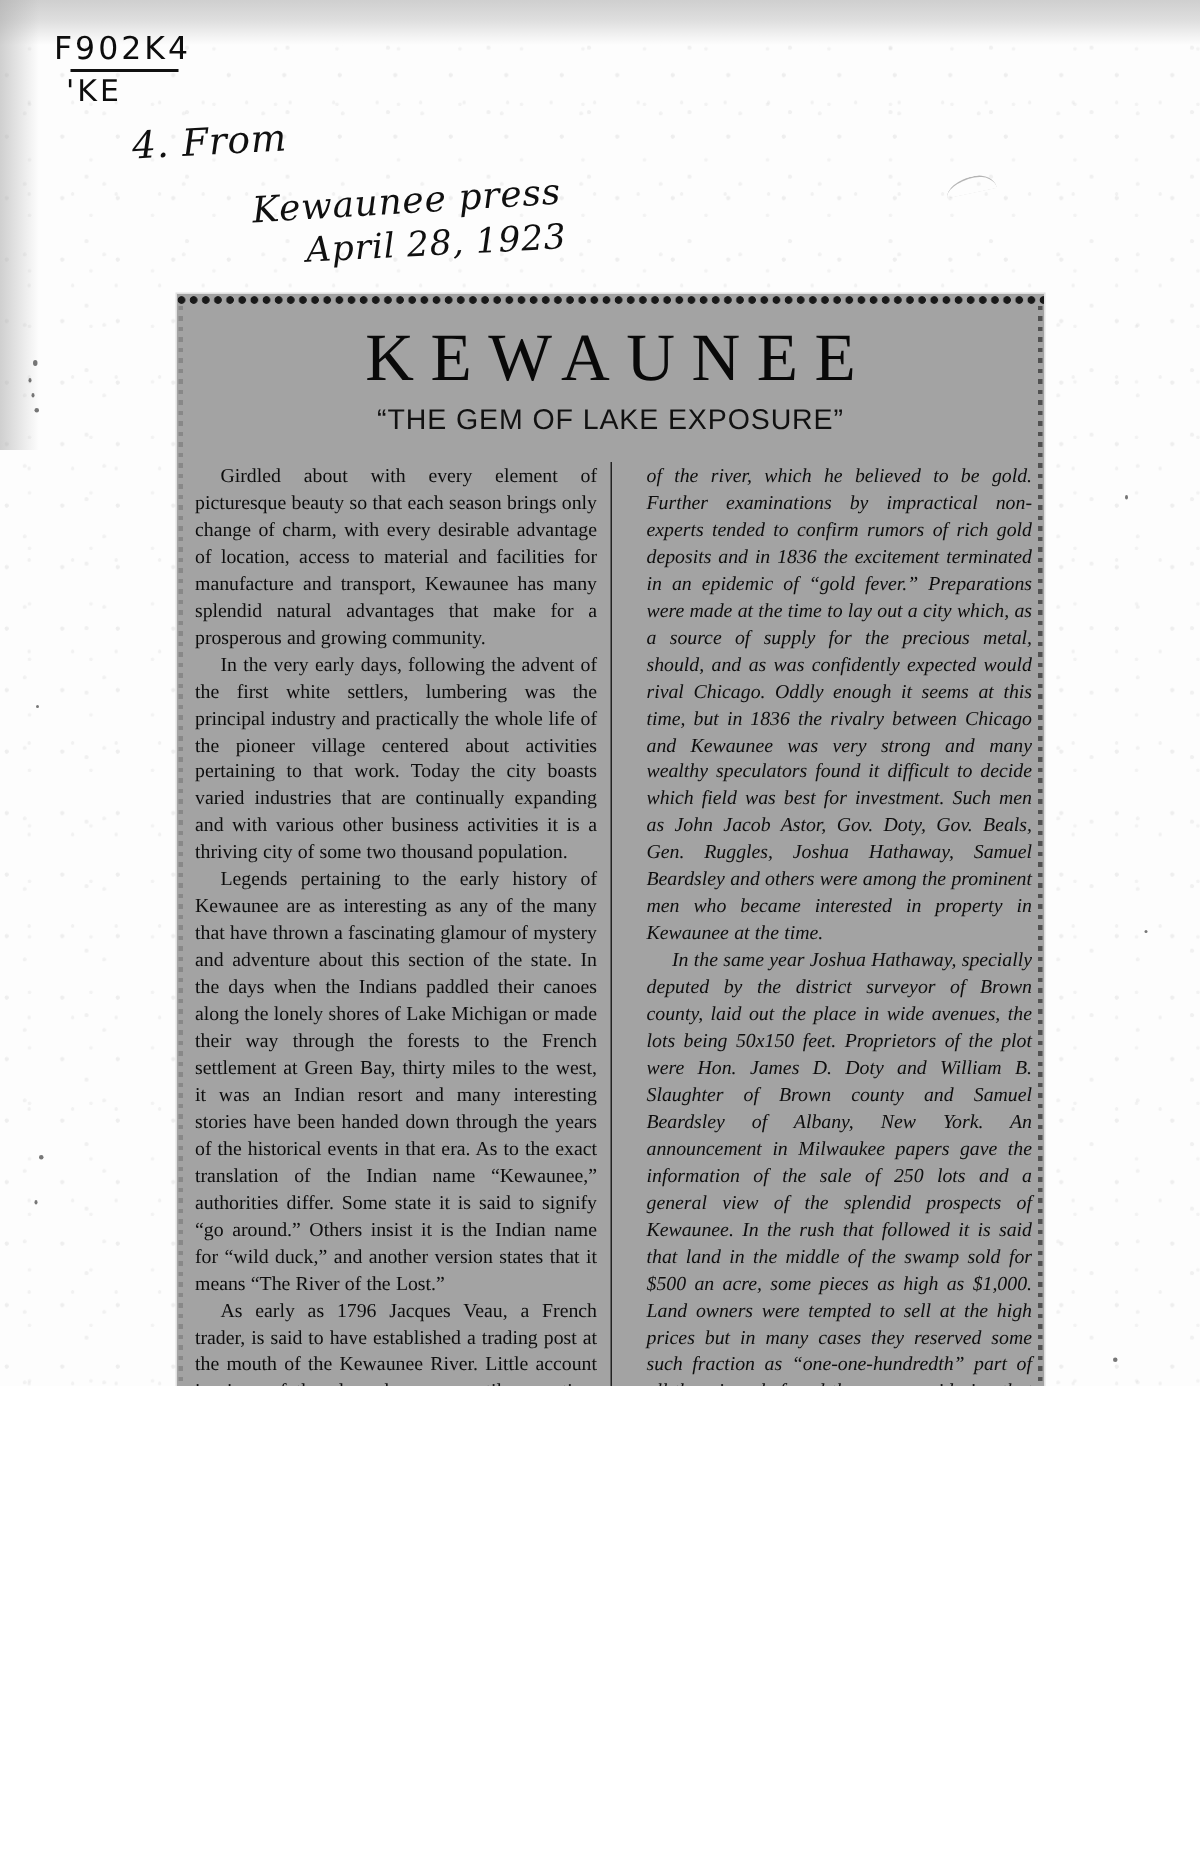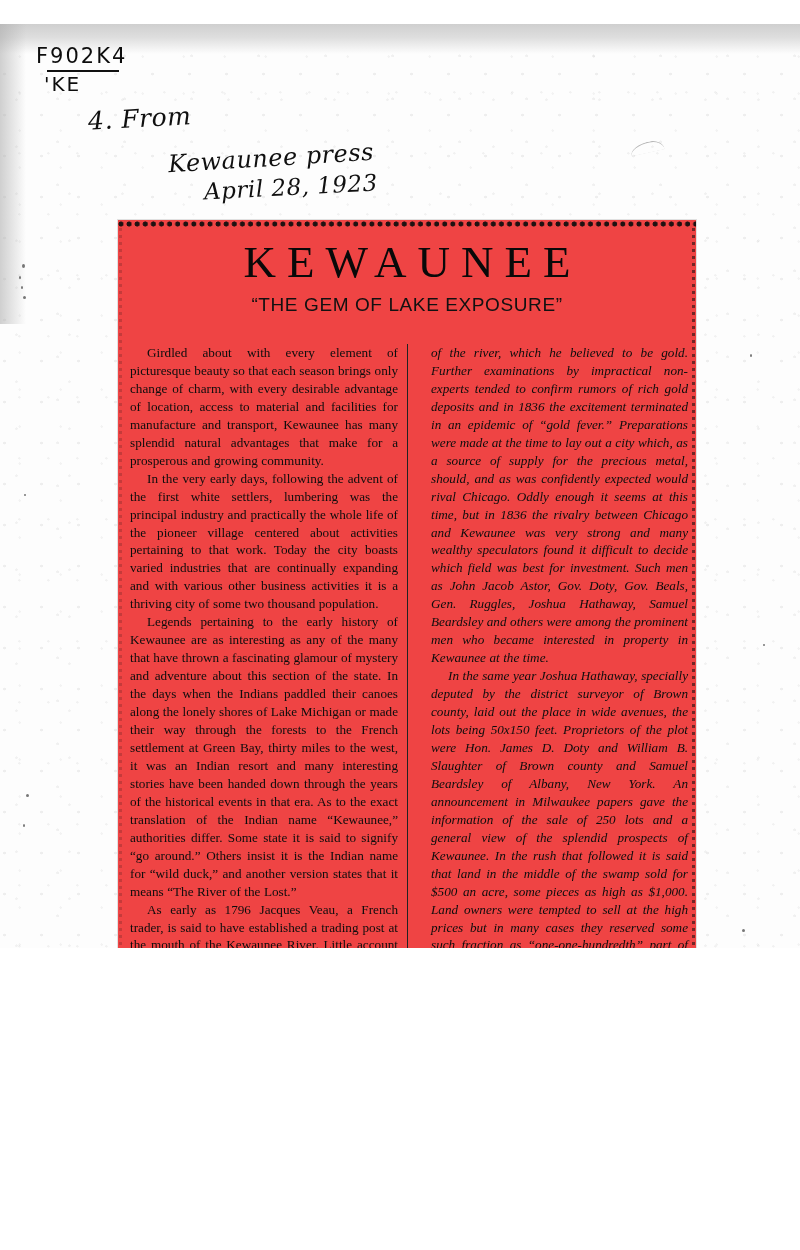--- a/index.html
+++ b/index.html
@@ -7,21 +7,20 @@
     padding: 0;
     background: #ffffff;
   }
   #page {
     position: relative;
     width: 800px;
     height: 924px;
     background: #fdfdfd;
     overflow: hidden;
     font-family: "Liberation Serif", serif;
-    margin-top: 24px;
   }
 
   
   .scan-bg {
     position: absolute;
     inset: 0;
     background:
       radial-gradient(circle at 12% 22%, rgba(140,140,140,.13) 0 1.2px, transparent 1.6px),
       radial-gradient(circle at 31% 61%, rgba(140,140,140,.10) 0 1.1px, transparent 1.5px),
       radial-gradient(circle at 67% 12%, rgba(140,140,140,.10) 0 1.0px, transparent 1.4px),
@@ -125,21 +124,21 @@
     border-radius: 60% 40% 0 0 / 100% 100% 0 0;
     transform: rotate(-12deg);
   }
 
   
   #clipping {
     position: absolute;
     left: 118px; top: 196px;
     width: 578px;
     height: 995px;
-    background: #ef4444;
+    background: #a3a3a3;
     box-shadow: 0 0 0 1px rgba(200,200,200,.55);
   }
   .bead-border {
     position: absolute;
     left: 0; top: 0;
     width: 578px;
     height: 8px;
     background:
       radial-gradient(circle at 3px 4px, #0d0d0d 0 2.3px, transparent 2.8px);
     background-size: 8.1px 8px;
@@ -178,21 +177,21 @@
     font-family: "Liberation Sans", sans-serif;
     font-size: 19px;
     font-weight: 400;
     letter-spacing: .6px;
     color: #111;
   }
 
   
   #columns {
     position: absolute;
-    left: 0; top: 124px;
+    left: 0; top: 112px;
     width: 578px;
     height: 872px;
     display: flex;
   }
   .col {
     width: 289px;
     box-sizing: border-box;
     padding: 0 10px;
     overflow: hidden;
   }

